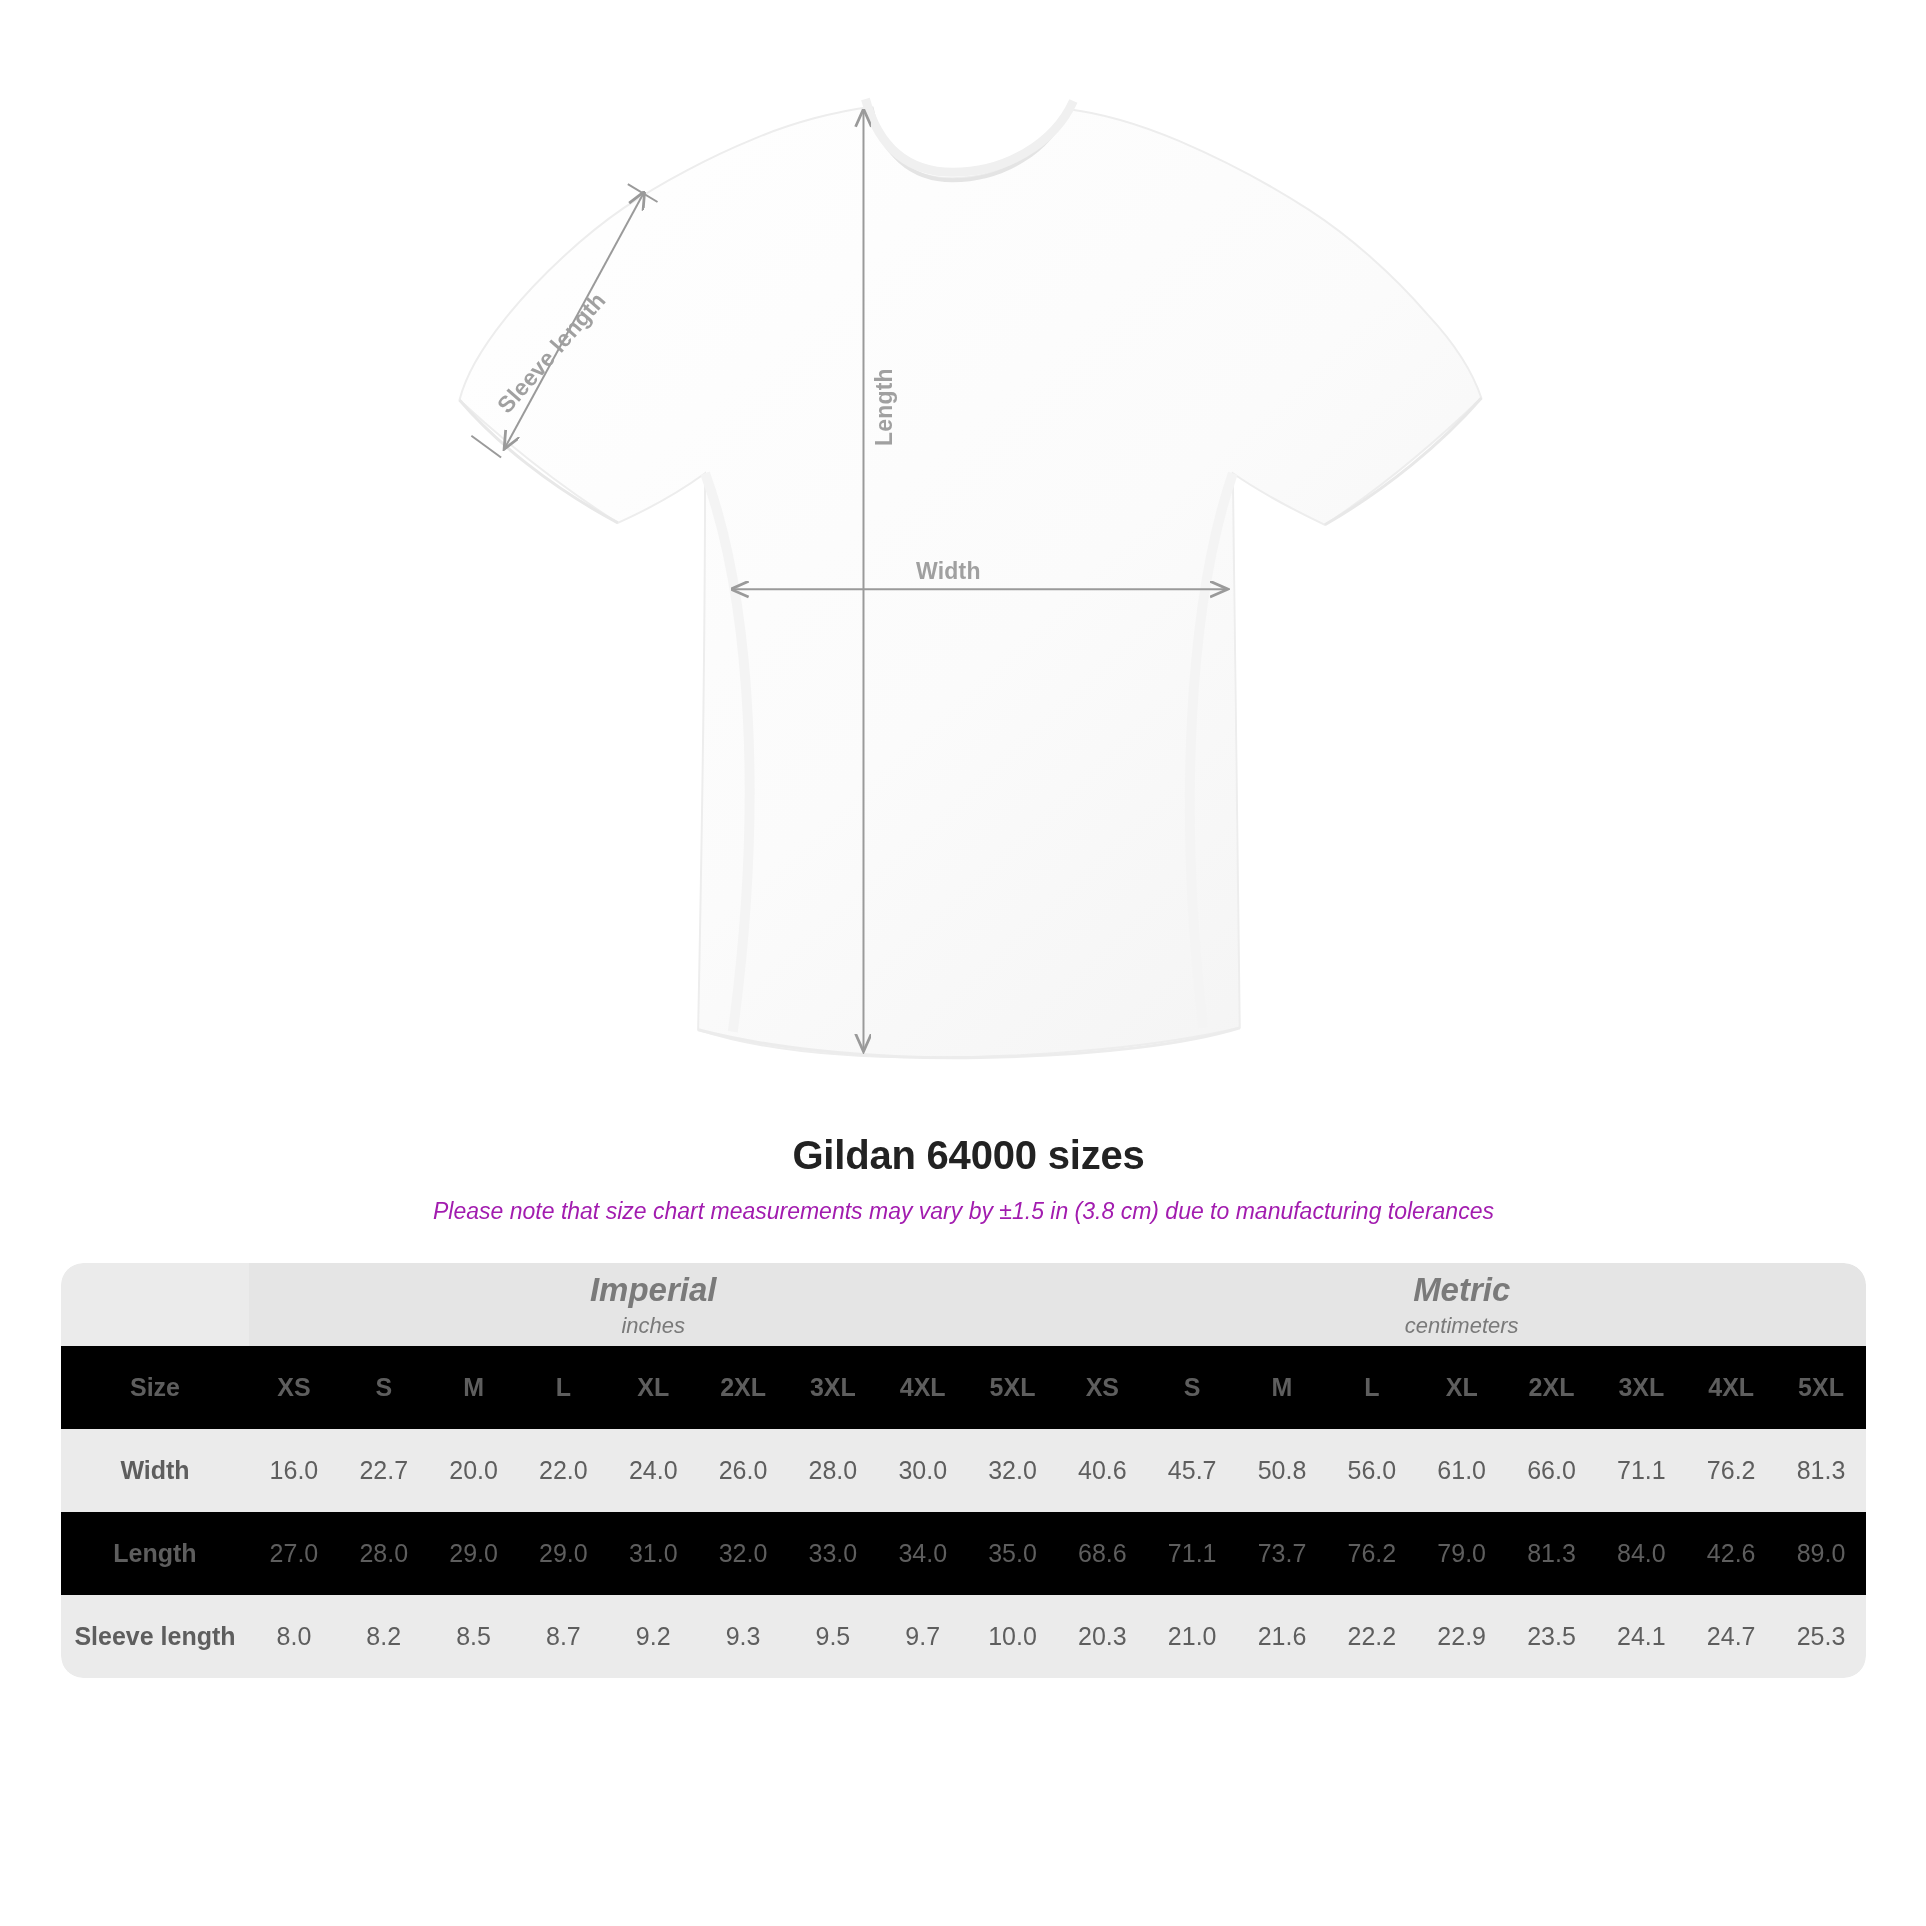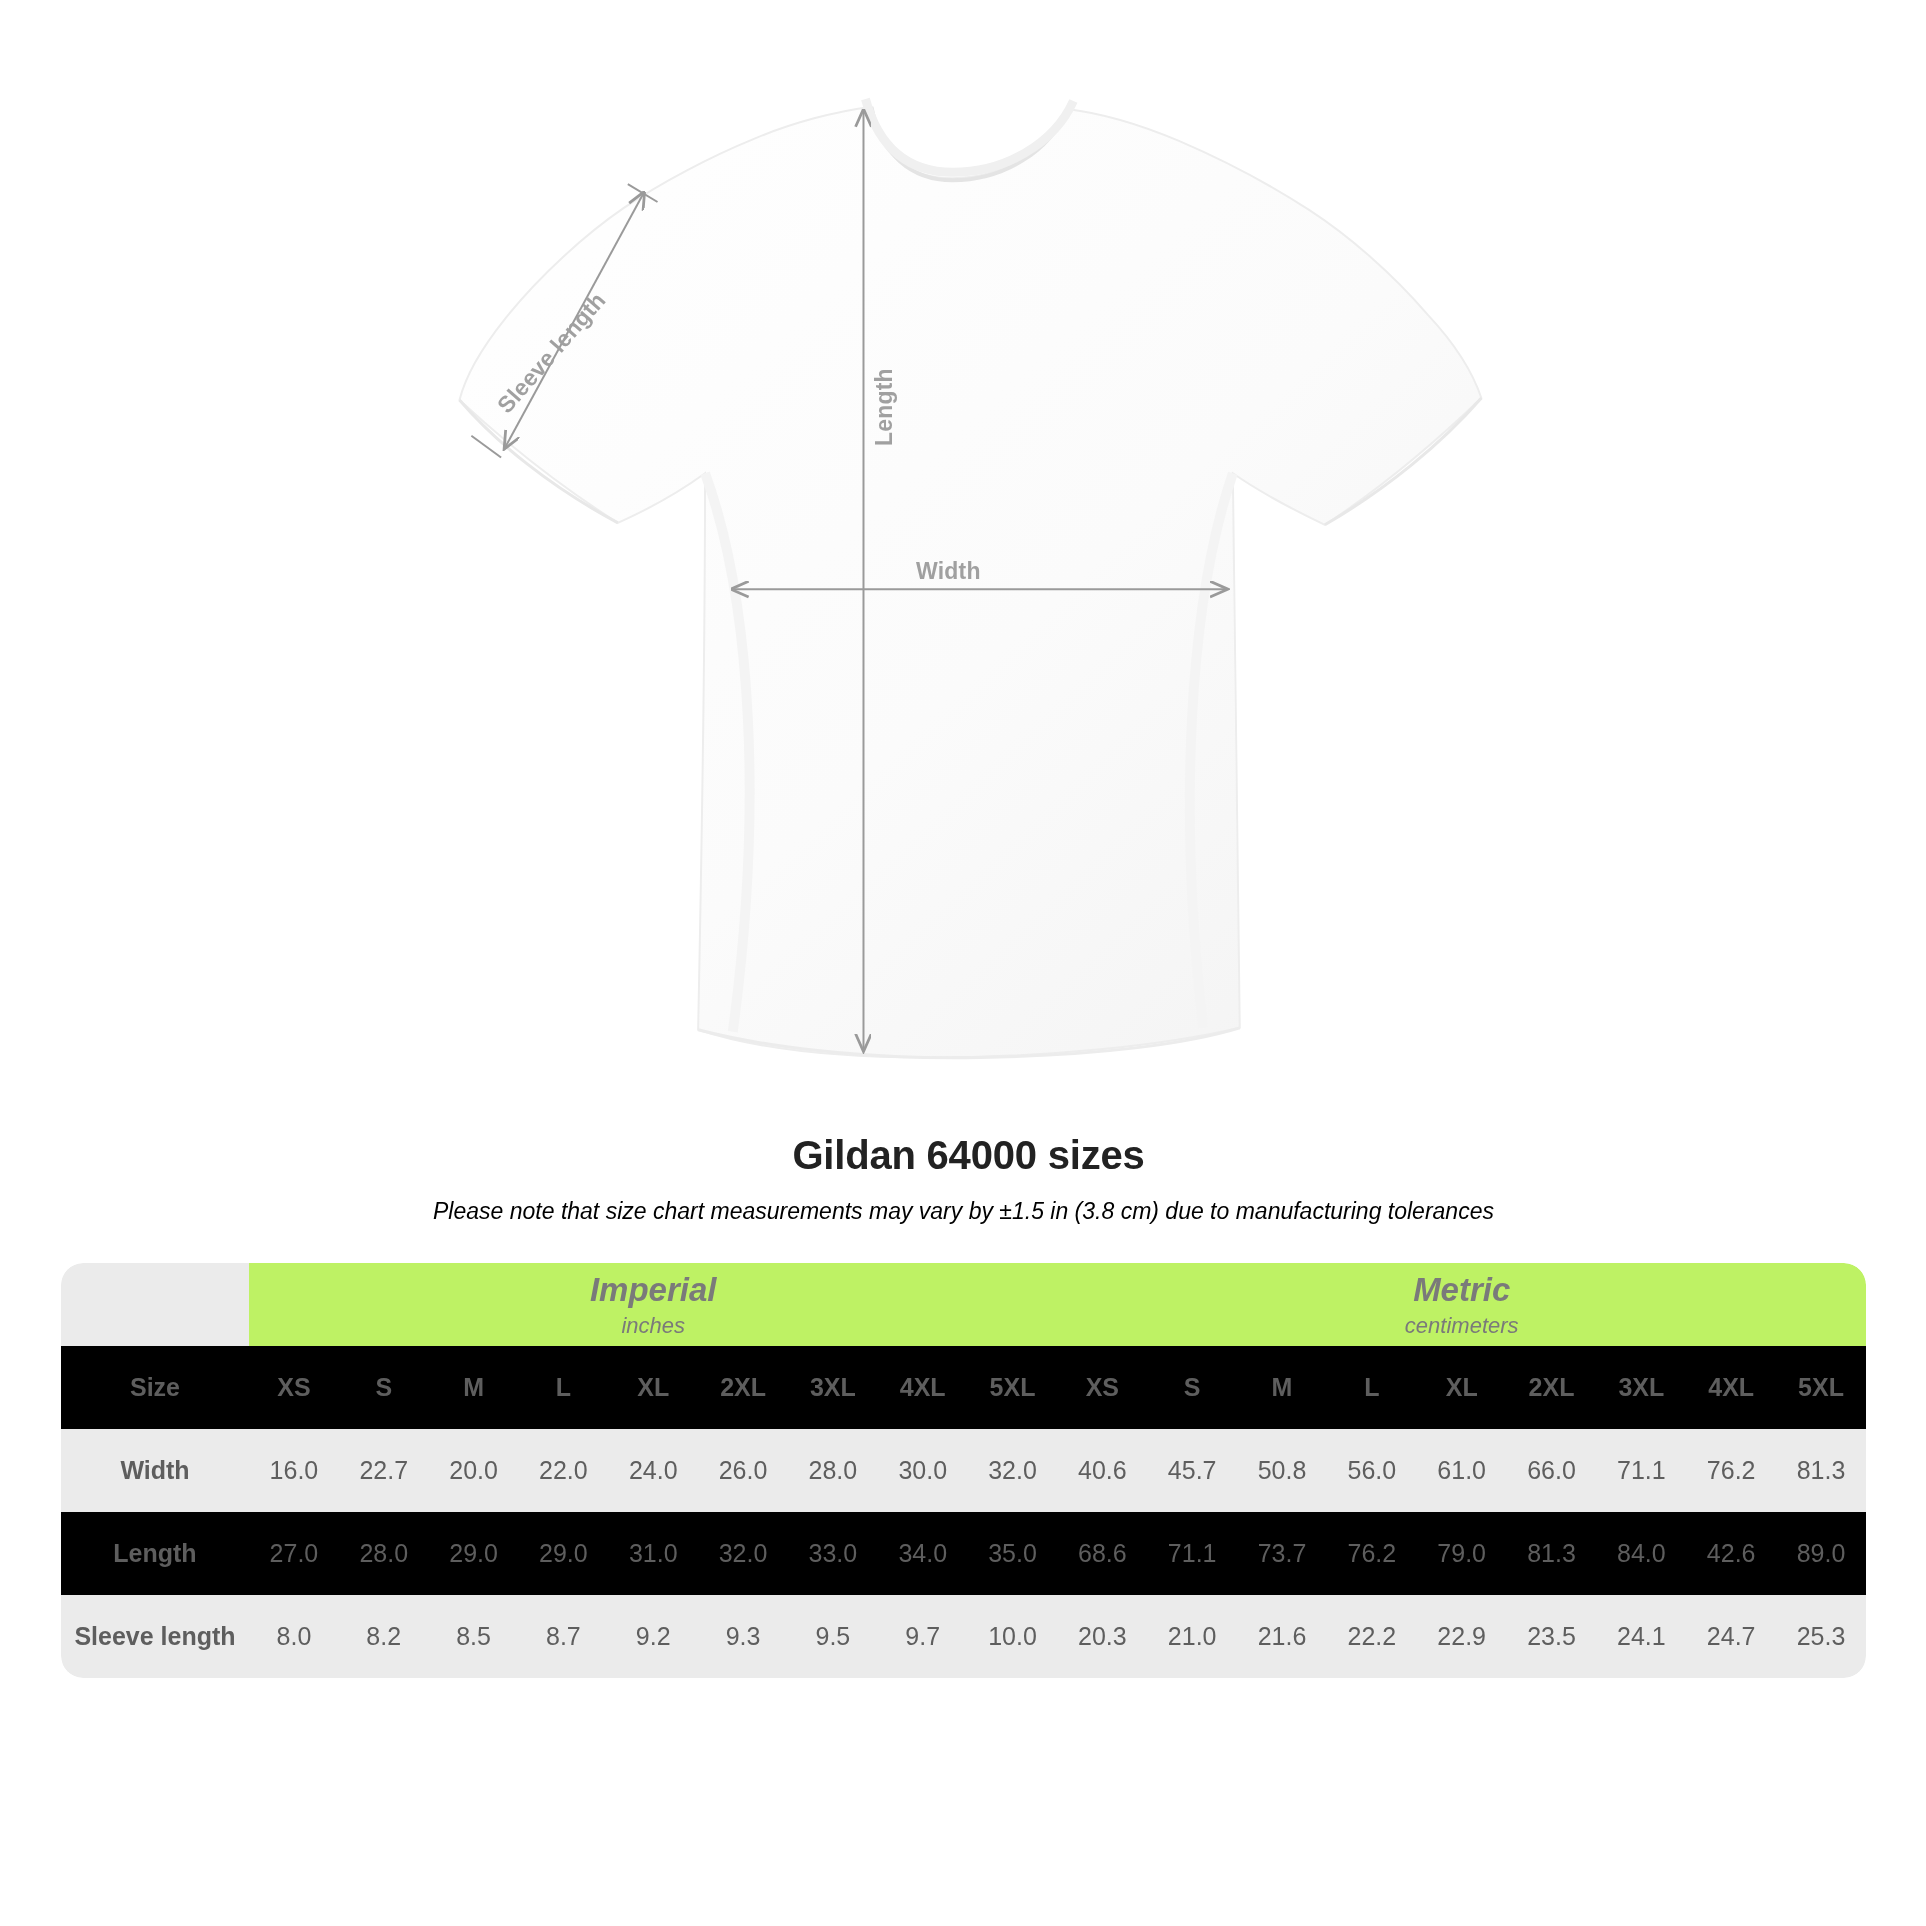--- a/index.html
+++ b/index.html
@@ -66,21 +66,21 @@
     font-size: 40px;
     font-weight: bold;
     color: #222222;
     letter-spacing: -0.2px;
     padding-left: 10px;
   }
   .chart-note {
     margin-top: 20px;
     font-size: 23px;
     font-style: italic;
-    color: #000000;
+    color: #a21caf;
   }
 
   
   .table-wrap {
     margin: 38px 61px 0 61px;
     border-radius: 22px;
     overflow: hidden;
     background: #ffffff;
   }
   table.size-table {
@@ -92,21 +92,21 @@
   table.size-table th {
     text-align: center;
     vertical-align: middle;
     font-size: 25px;
     color: #5e5e5e;
     padding: 0;
     height: 83px;
     border: none;
   }
   .unit-row td {
-    background: #bef264;
+    background: #e5e5e5;
     height: 149px;
   }
   .unit-row td.corner {
     background: #ebebeb;
   }
   .unit-main {
     font-size: 33px;
     font-weight: bold;
     font-style: italic;
     color: #7a7a7a;

